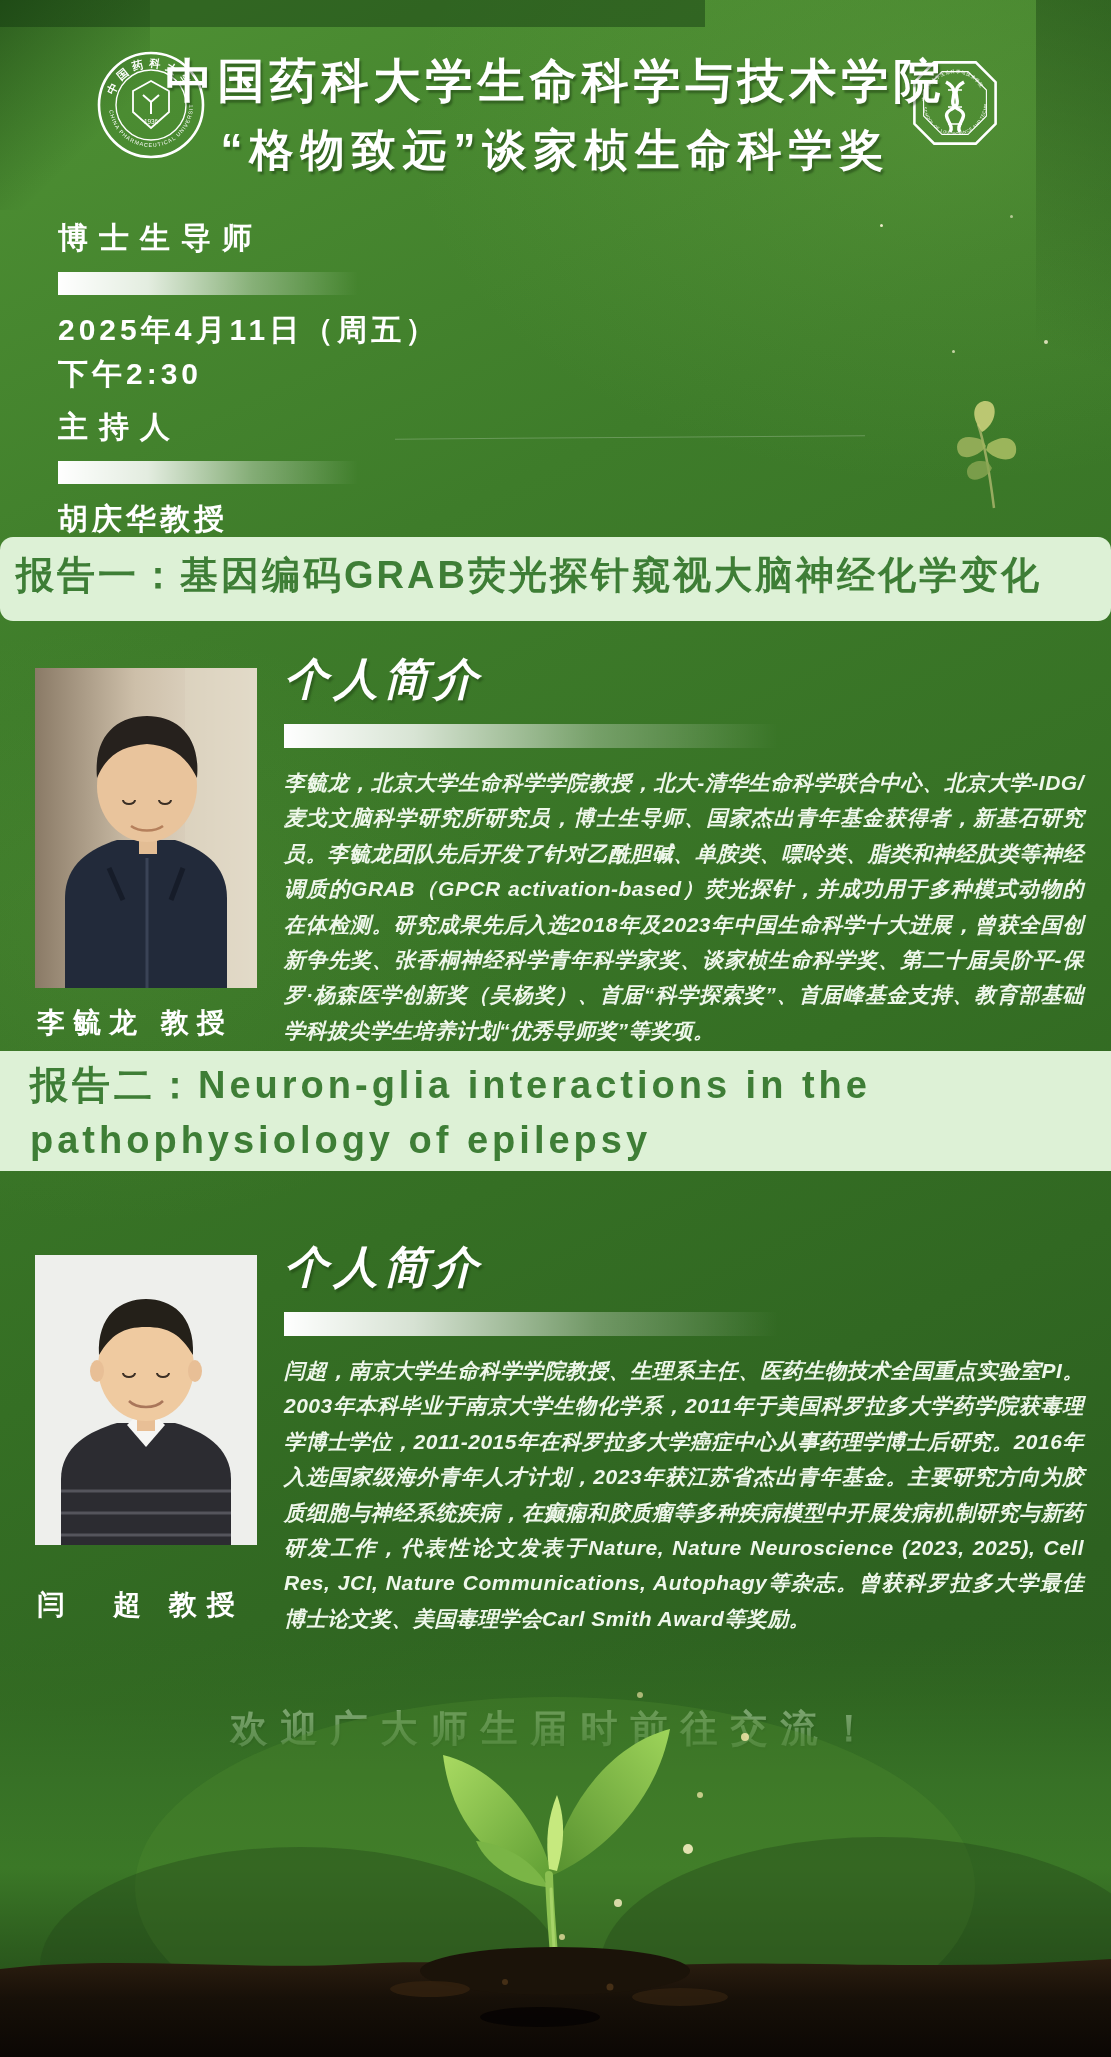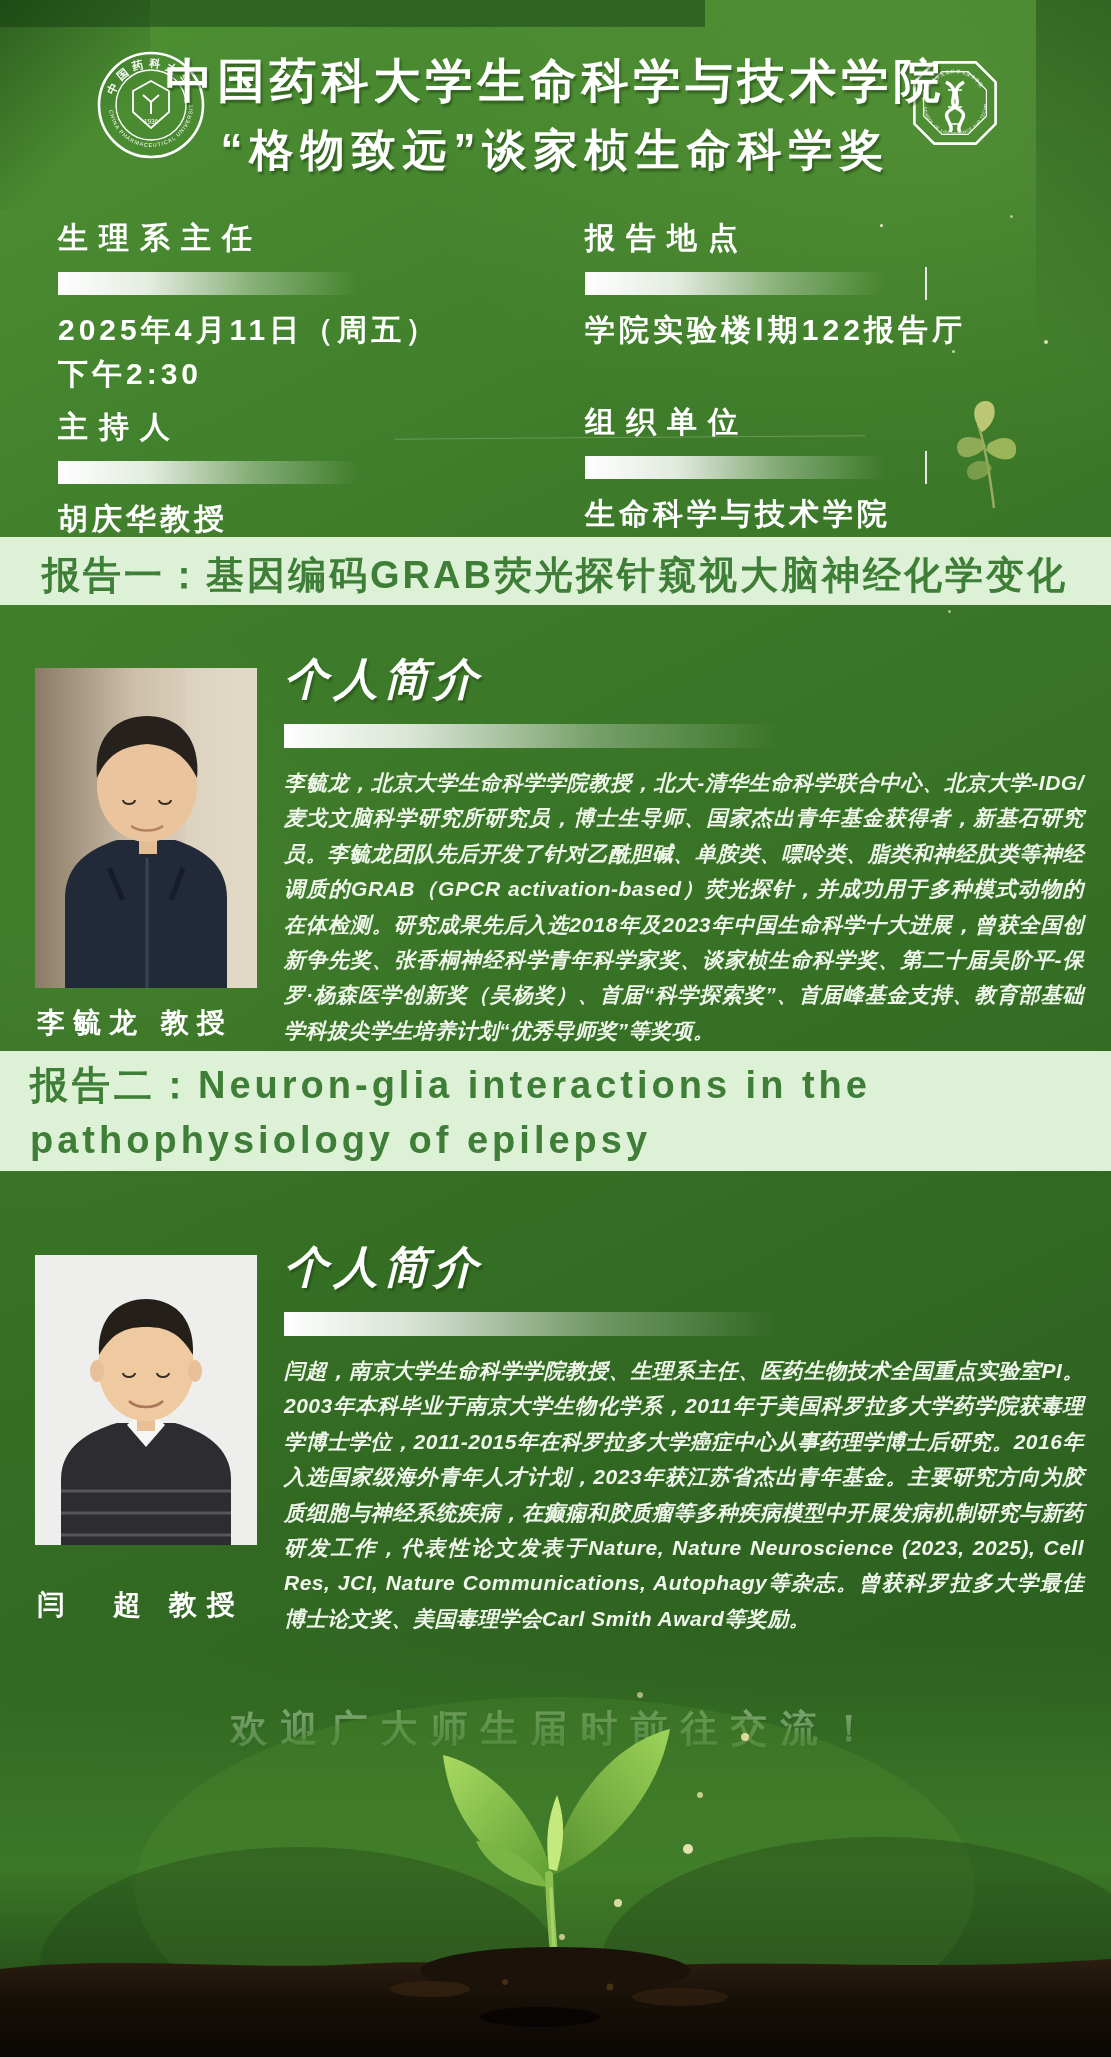--- a/index.html
+++ b/index.html
@@ -36,21 +36,21 @@
   .info-bar{margin-top:13px;width:300px;height:23px;position:relative;
     background:linear-gradient(90deg,#ffffff 0%,rgba(255,255,255,.85) 30%,rgba(255,255,255,.35) 65%,rgba(255,255,255,.04) 96%,transparent 100%);}
   .info-bar.tick::after{content:"";position:absolute;right:-42px;top:-5px;width:2px;height:33px;background:rgba(255,255,255,.85);}
   .info-value{margin-top:13px;margin-bottom:11px;font-size:30px;font-weight:bold;color:#fff;
     letter-spacing:4px;line-height:44px;white-space:pre-line;min-height:83px;}
 
   .leaf-deco{position:absolute;left:932px;top:396px;width:112px;height:118px;}
 
   
   .banner{position:absolute;left:0;width:100%;background:#ddf1d6;color:#3e7e36;font-weight:bold;box-sizing:border-box;}
-  .banner1{top:537px;height:68px;line-height:76px;font-size:38px;letter-spacing:3px;padding-left:42px;white-space:nowrap;}
+  .banner1{top:537px;height:84px;line-height:76px;font-size:38px;letter-spacing:3px;padding-left:16px;white-space:nowrap;border-radius:13px;}
   .banner2{top:1051px;height:120px;font-size:38px;letter-spacing:4px;line-height:55px;padding:7px 70px 0 30px;}
 
   
   .photo{position:absolute;left:35px;overflow:hidden;background:#ccc;}
   .photo1{top:668px;width:222px;height:320px;}
   .photo2{top:1255px;width:222px;height:290px;}
   .photo svg{display:block;width:100%;height:100%;}
   .speaker-name{position:absolute;left:37px;color:#fff;font-weight:bold;font-size:28px;white-space:nowrap;}
   .name1{top:1004px;letter-spacing:8px;}
   .name2{top:1586px;letter-spacing:10px;}
@@ -139,37 +139,29 @@
       <path d="M50,44 L64,44 M50,61 L64,61 M50,78 L64,78" stroke="#ffffff" stroke-width="1.6"></path>
     </svg>
   </div>
 
   <div class="header-title">
     <div class="title1">中国药科大学生命科学与技术学院</div>
     <div class="title2">“格物致远”谈家桢生命科学奖</div>
   </div>
 
   <div class="info-col left">
-    <div class="info-label">生理系主任</div>
+    <div class="info-label">博士生导师</div>
     <div class="info-bar"></div>
     <div class="info-value">2025年4月11日（周五）
 下午2:30</div>
     <div class="info-label">主持人</div>
     <div class="info-bar"></div>
     <div class="info-value">胡庆华教授</div>
   </div>
 
-  <div class="info-col right">
-    <div class="info-label">报告地点</div>
-    <div class="info-bar tick"></div>
-    <div class="info-value">学院实验楼Ⅰ期122报告厅</div>
-    <div class="info-label">组织单位</div>
-    <div class="info-bar tick"></div>
-    <div class="info-value">生命科学与技术学院</div>
-  </div>
 
   <div class="leaf-deco">
     <svg viewBox="0 0 112 118">
       <path d="M62,112 C58,80 54,52 46,28" fill="none" stroke="#a8b46a" stroke-width="2.5" opacity=".85"></path>
       <path d="M46,30 C36,12 48,2 58,6 C66,10 64,28 50,36 Z" fill="#c9cf7a" opacity=".9"></path>
       <path d="M50,44 C30,36 22,46 26,56 C30,66 48,60 54,50 Z" fill="#9fb45e" opacity=".85"></path>
       <path d="M56,48 C74,36 86,44 84,56 C82,68 62,64 54,54 Z" fill="#b3c468" opacity=".8"></path>
       <path d="M56,66 C40,62 32,72 36,80 C40,88 56,82 60,72 Z" fill="#8aa653" opacity=".8"></path>
     </svg>
   </div>

